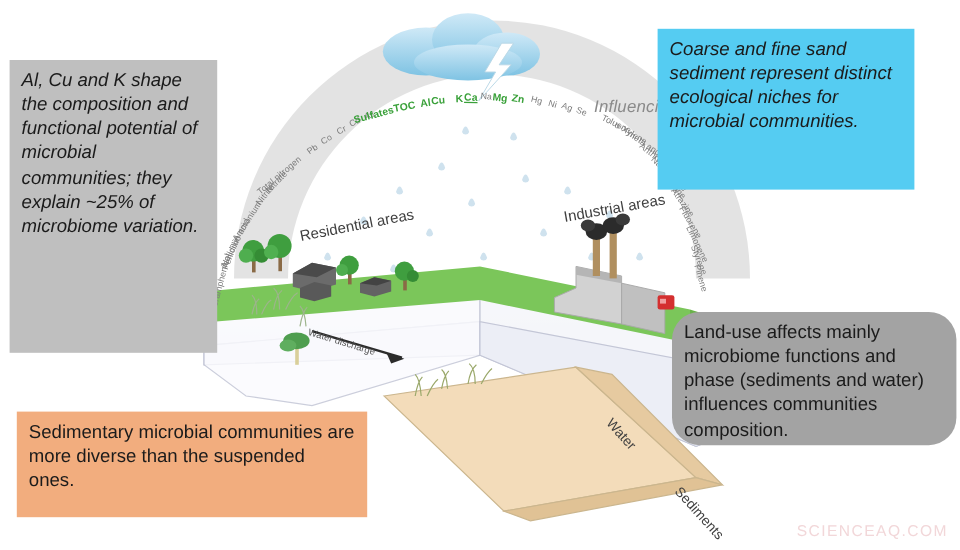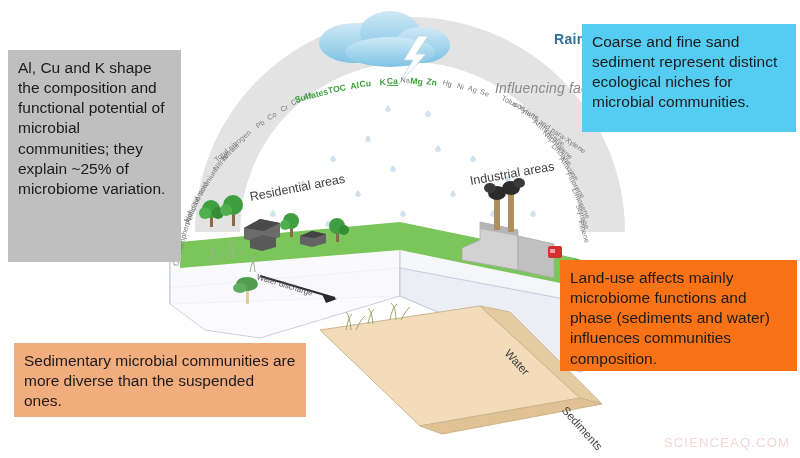--- a/index.html
+++ b/index.html
@@ -8,27 +8,27 @@
     font-family:"Liberation Sans", sans-serif;
     position:relative;
   }
   #stage{position:absolute;left:0;top:0;width:800px;height:458px;}
 
   
   .callout{position:absolute;box-sizing:border-box;padding:8px 10px;
            font-size:15.5px;line-height:1.30;color:#1b1b1b;}
   .callout.grey  {background:#bfbfbf;}
   .callout.blue  {background:#55ccf2;}
-  .callout.green {background:#f97316;}
+  .callout.green {background:#a3a3a3;border-radius:23px;}
   .callout.orange{background:#f2ad7e;}
 
-  #callout-metals   {left:8px;   top:50px;  width:173px; height:212px;}
-  #callout-sand     {left:582px; top:24px;  width:214px; height:108px;}
+  #callout-metals   {left:8px;   top:50px;  width:173px; height:244px;font-style:italic;}
+  #callout-sand     {left:548px; top:24px;  width:214px; height:134px;font-style:italic;}
   #callout-landuse  {left:560px; top:260px; width:237px; height:111px;}
-  #callout-sediment {left:14px;  top:343px; width:292px; height:74px;}
+  #callout-sediment {left:14px;  top:343px; width:292px; height:88px;}
 
   
   #diagram{position:absolute;left:150px;top:0;width:520px;height:458px;}
 
   .fan-label{position:absolute;white-space:nowrap;font-size:7.3px;
              color:#6d6d6d;transform-origin:0 50%;letter-spacing:.1px;}
   .fan-label.green{color:#3aa13a;font-weight:bold;font-size:8.6px;}
   .fan-label.grey2{color:#7a7a7a;}
 
   #influencing{position:absolute;left:345px;top:80px;font-size:14px;

